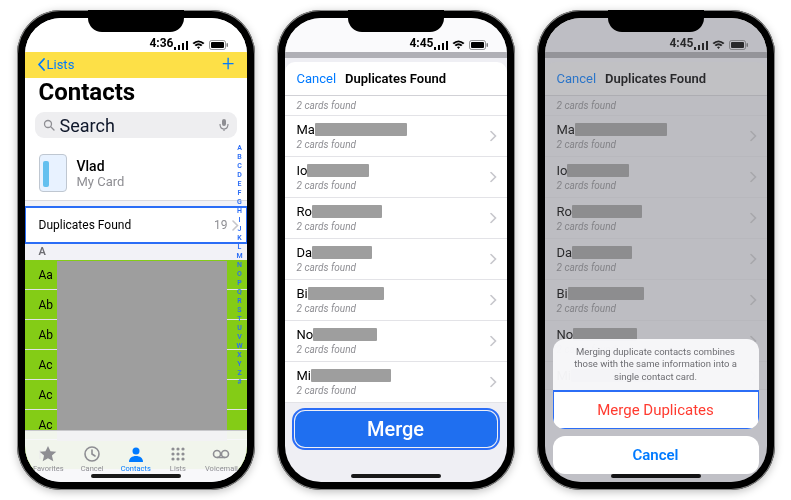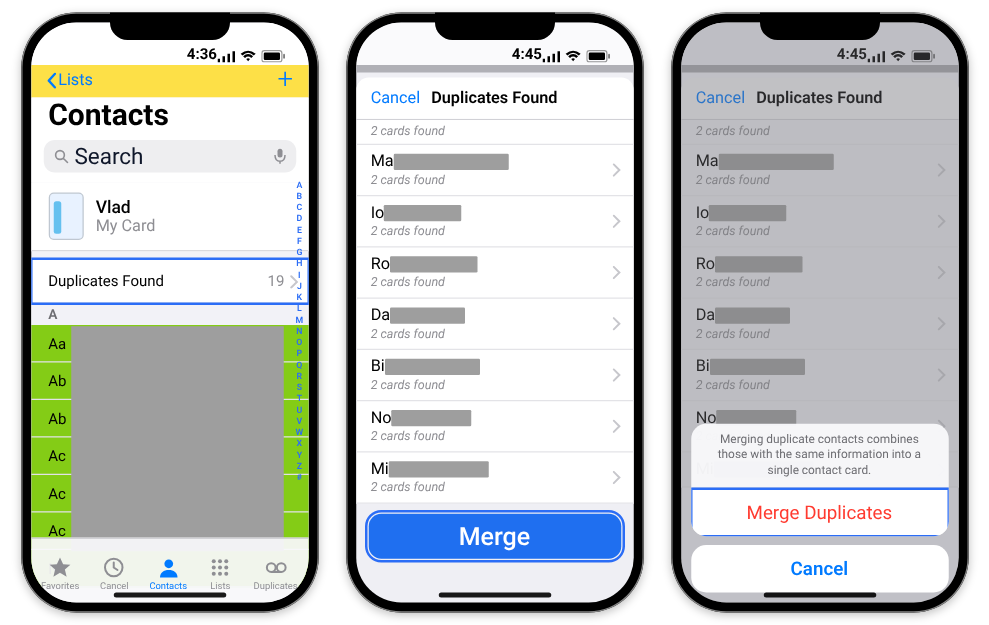--- a/index.html
+++ b/index.html
@@ -206,21 +206,21 @@
             </g>
           </svg>
           <span>Lists</span>
         </div>
       <div class="tab">
           <svg viewBox="0 0 20 18">
             <circle cx="6" cy="9" r="3.5" fill="none" stroke="#8e8e93" stroke-width="1.6"></circle>
             <circle cx="14" cy="9" r="3.5" fill="none" stroke="#8e8e93" stroke-width="1.6"></circle>
             <line x1="6" y1="12.5" x2="14" y2="12.5" stroke="#8e8e93" stroke-width="1.6"></line>
           </svg>
-          <span>Duplicates</span>
+          <span>Voicemail</span>
         </div>
     </div>
     <div class="homebar"></div>
   </div>
 </div>
 
 <div class="phone dimbar">
   <div class="notch"></div>
   <div class="screen" style="background:#efeff4;">
     <div class="statusbar">

